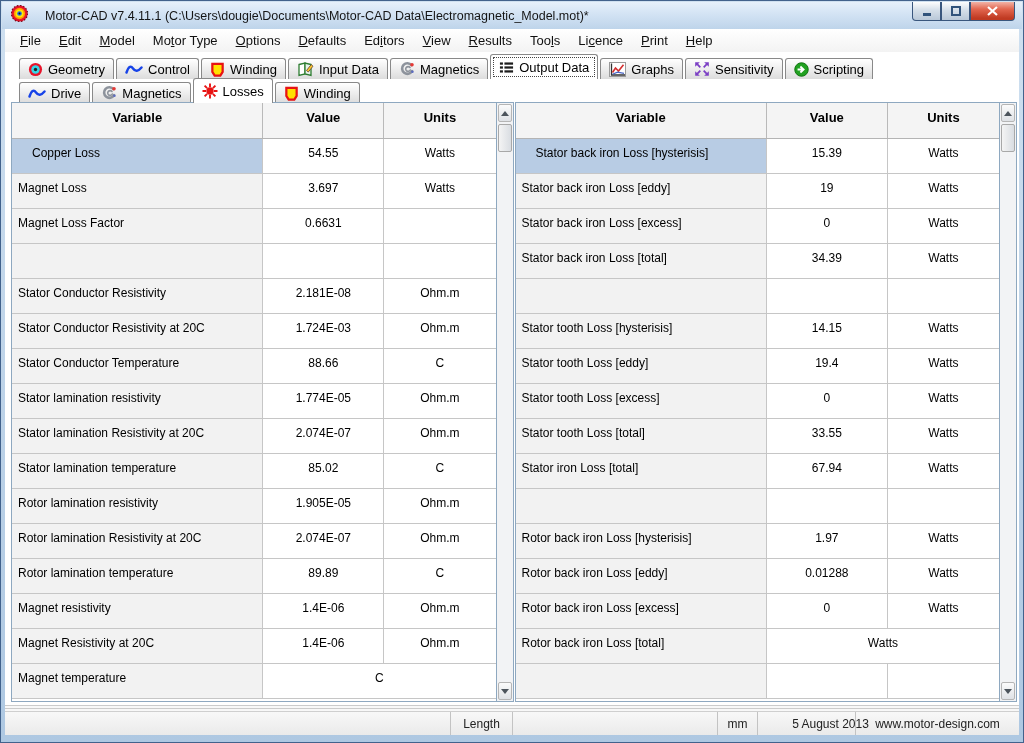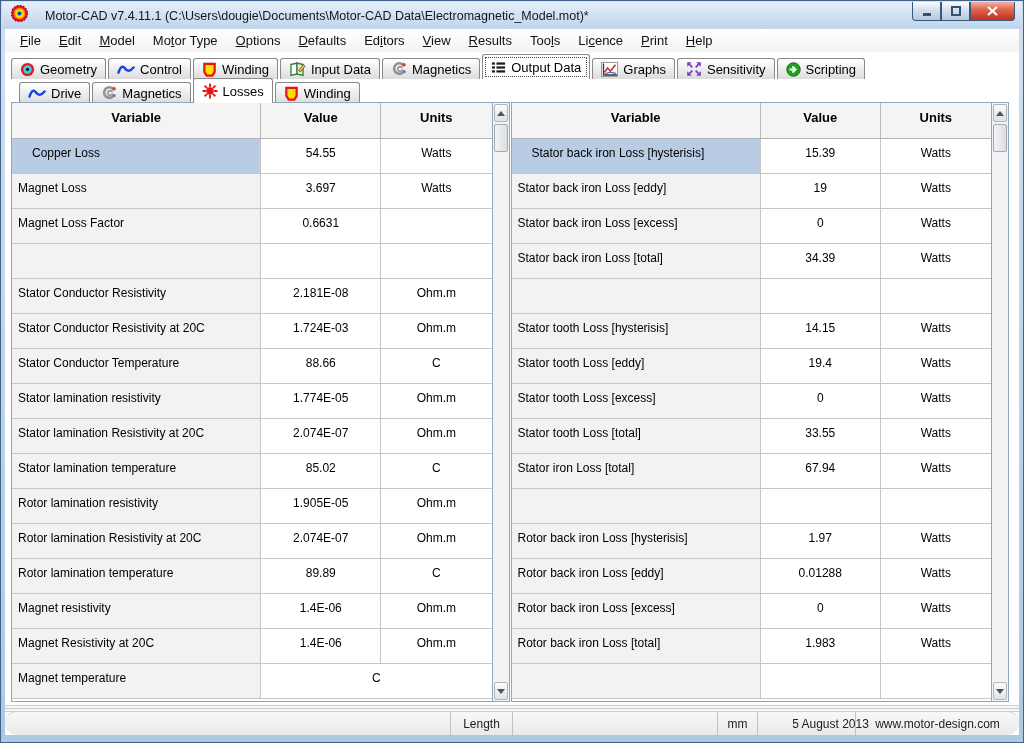--- a/index.html
+++ b/index.html
@@ -22,31 +22,31 @@
   .winbtn.min{border-radius:0 0 0 4px;}
   .winbtn.close{width:45px;border-radius:0 0 4px 0;
     background:linear-gradient(#f2b3a6,#e2664f 40%,#c03a22 90%);}
   
   .client{position:absolute;left:4px;right:4px;top:28px;bottom:7px;background:#fff;}
   .menubar{position:absolute;top:0;left:0;right:0;height:23px;display:flex;align-items:center;
     padding-left:6px;font-size:13px;background:linear-gradient(#ffffff,#f3f3f3);color:#111;}
   .menu-item{padding:2px 9px;cursor:default;}
   
   .tabstrip{position:absolute;left:0;right:0;display:flex;align-items:flex-end;background:#fff;}
-  .tabstrip.main{top:24px;height:26px;padding-left:6px;}
+  .tabstrip.main{top:24px;height:26px;padding-left:14px;}
   .tabstrip.sub{top:50px;height:24px;padding-left:14px;text-align:center;}
   .tab{display:inline-flex;align-items:center;gap:5px;height:21px;padding:0 8px;margin-right:2px;
     border:1px solid #898989;border-bottom:none;border-radius:3px 3px 0 0;
     background:linear-gradient(#ffffff,#ececec 55%,#dcdcdc);font-size:13px;color:#000;
     position:relative;box-sizing:border-box;white-space:nowrap;}
   .tab.active{height:25px;background:#fff;z-index:3;}
   .tab.focus-dotted::after{content:"";position:absolute;inset:2px;border:1px dotted #444;}
   .tab .ticon{display:inline-flex;align-items:center;}
   
-  .content{position:absolute;top:73px;left:6px;right:10px;height:600px;display:flex;gap:1px;}
+  .content{position:absolute;top:73px;left:6px;right:2px;height:600px;display:flex;gap:1px;}
   .table-panel{flex:1;box-sizing:border-box;border:1px solid #8ea8c0;background:#fff;display:flex;}
   .grid{flex:1;overflow:hidden;}
   .grid-header{display:flex;height:36px;box-sizing:border-box;background:#f4f4f4;
     border-bottom:1px solid #b4b4b4;font-size:13px;font-weight:bold;}
   .hc{display:flex;align-items:flex-start;justify-content:center;padding-top:7px;
     box-sizing:border-box;border-right:1px solid #b9b9b9;}
   .grid-row{display:flex;height:35px;box-sizing:border-box;font-size:12px;}
   .cell{box-sizing:border-box;border-right:1px solid #c6c6c6;border-bottom:1px solid #c6c6c6;
     padding-top:7px;overflow:hidden;white-space:nowrap;}
   .c-var{width:52%;}
@@ -64,21 +64,21 @@
     background:linear-gradient(90deg,#f4f4f4,#d9dde2);}
   .sb-spacer{flex:1;}
   .arrow-up{width:0;height:0;border-left:4px solid transparent;border-right:4px solid transparent;
     border-bottom:5px solid #4c545c;}
   .arrow-down{width:0;height:0;border-left:4px solid transparent;border-right:4px solid transparent;
     border-top:5px solid #4c545c;}
   
   .gutter{position:absolute;left:0;right:0;top:676px;height:9px;
     background:repeating-linear-gradient(to bottom,#cbcbcb 0 1px,#f8f8f8 1px 3px);}
   .statusbar{position:absolute;left:0;right:0;bottom:0;height:23px;display:flex;align-items:stretch;
-    background:linear-gradient(#f8f8f8,#eaeaea);border-top:1px solid #cfcfcf;font-size:12px;color:#222;border-radius:12px;}
+    background:linear-gradient(#f8f8f8,#eaeaea);border-top:1px solid #cfcfcf;font-size:12px;color:#222;}
   .scell{display:flex;align-items:center;justify-content:center;border-left:1px solid #c3c3c3;
     box-sizing:border-box;white-space:nowrap;}
   .scell.sp1{flex:1;border-left:none;}
   .scell.s-length{width:62px;}
   .scell.sp2{width:205px;}
   .scell.s-units{width:40px;}
   .scell.s-date{width:98px;padding-left:48px;}
   .scell.s-site{width:164px;}
 </style>
 </head>
@@ -441,21 +441,20 @@
               <div class="cell c-val">0.01288</div>
               <div class="cell c-units">Watts</div>
             </div>
             <div class="grid-row">
               <div class="cell c-var">Rotor back iron Loss [excess]</div>
               <div class="cell c-val">0</div>
               <div class="cell c-units">Watts</div>
             </div>
             <div class="grid-row">
               <div class="cell c-var">Rotor back iron Loss [total]</div>
-              <div class="cell c-val">1.983</div>
               <div class="cell c-units">Watts</div>
             </div>
             <div class="grid-row">
               <div class="cell c-var"></div>
               <div class="cell c-val"></div>
               <div class="cell c-units"></div>
             </div>
           </div>
         <div class="vscroll">
           <div class="sb-btn">

